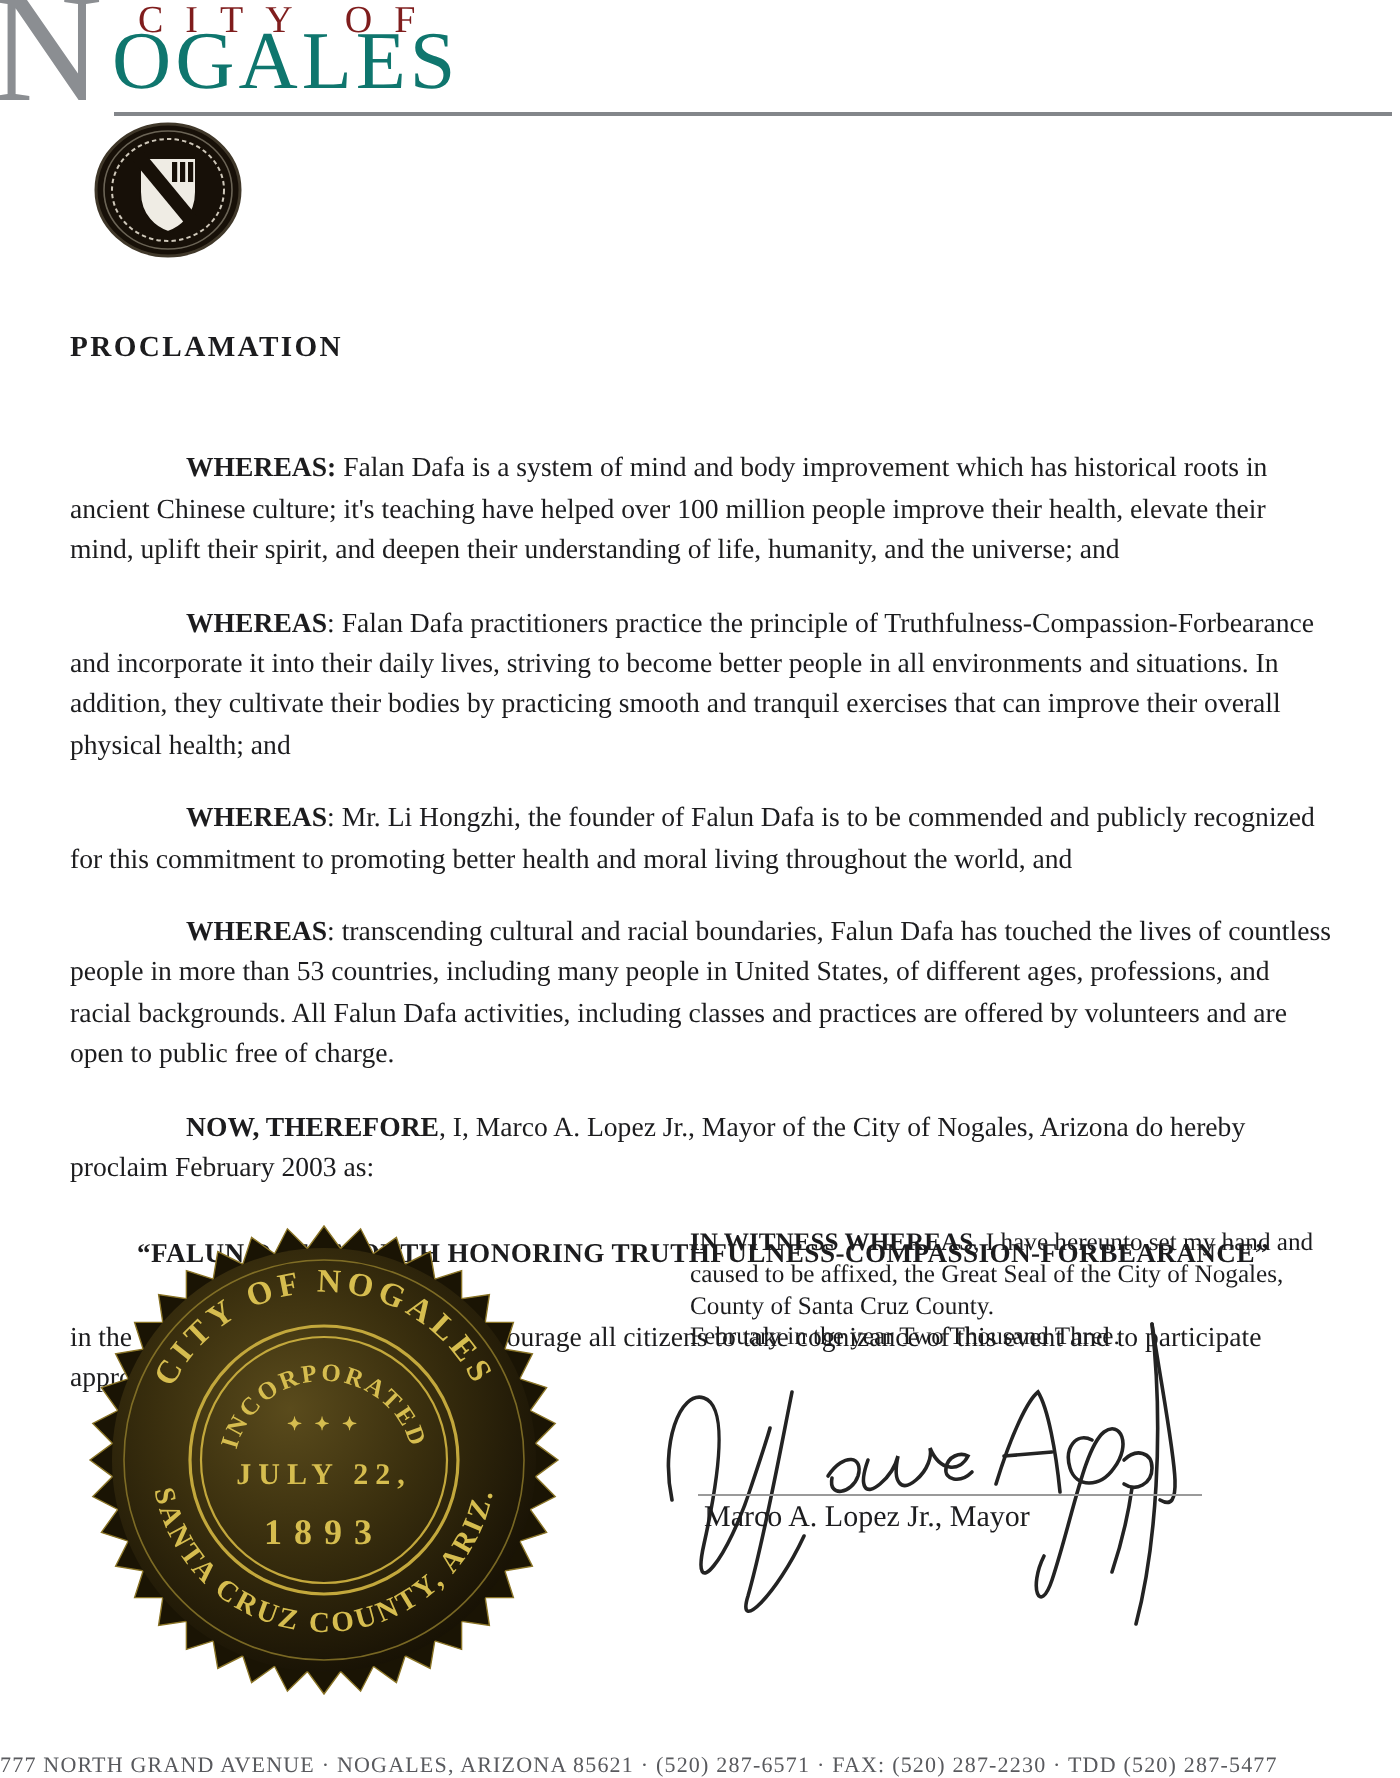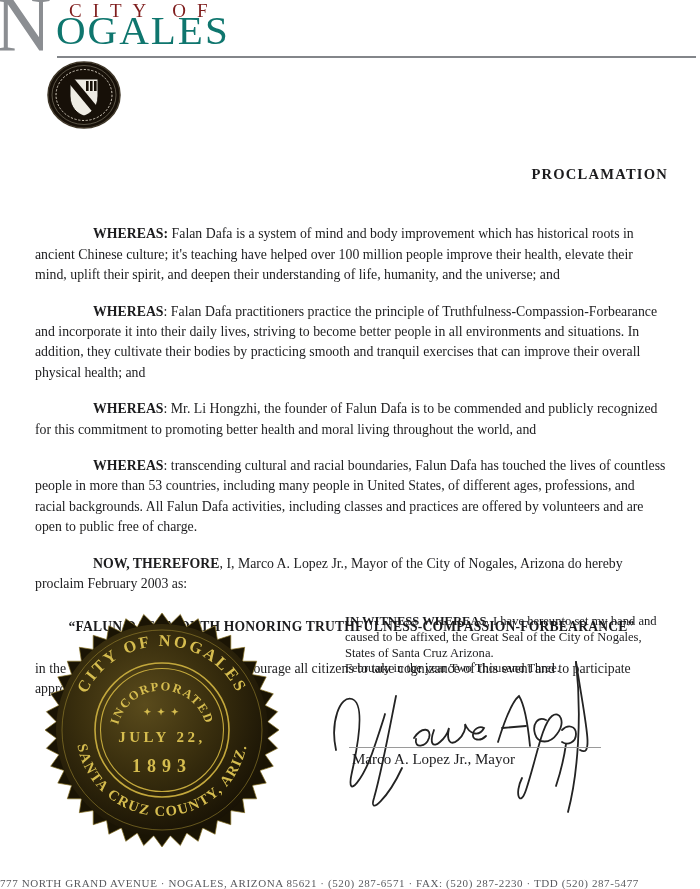--- a/index.html
+++ b/index.html
@@ -25,21 +25,21 @@
     position:absolute; left:57px; right:4px; top:56px; height:2px; background:#83868a;
   }
   .emblem { position:absolute; left:46px; top:60px; }
 
   
   .content {
     position:absolute; left:35px; width:633px; top:158px;
     font-size:13.8px; line-height:20.4px;
   }
   .content h1 {
-    text-align:right; font-size:14.6px; letter-spacing:1.2px;
+    text-align:left; font-size:14.6px; letter-spacing:1.2px;
     font-weight:bold; margin:6px 0 40px 0;
   }
   .content p { margin:16px 0 14px 0; text-indent:58px; }
   .content p.center-title {
     text-align:center; text-indent:0; font-weight:bold;
     font-size:13.6px; letter-spacing:0.2px; margin:22px 0 22px 0;
   }
   .content p.closing { text-indent:0; margin-top:6px; }
 
   
@@ -101,21 +101,21 @@
     <p><b>NOW, THEREFORE</b><span>, I, Marco A. Lopez Jr., Mayor of the City of Nogales, Arizona do hereby proclaim February 2003 as:</span></p>
 
     <p class="center-title">“FALUN DAFA MONTH HONORING TRUTHFULNESS-COMPASSION-FORBEARANCE”</p>
 
     <p class="closing">in the City of Nogales, Arizona and encourage all citizens to take cognizance of this event and to participate appropriately in its observance.</p>
   </div>
 
   <div class="witness">
     <div><b>IN WITNESS WHEREAS</b><span>, I have hereunto set my hand and</span></div>
     <div>caused to be affixed, the Great Seal of the City of Nogales,</div>
-    <div>States of Santa Cruz Arizona.</div>
+    <div>County of Santa Cruz County.</div>
     <div>February in the year Two Thousand Three.</div>
   </div>
 
   <svg class="gold-seal" width="236" height="236" viewBox="0 0 236 236">
     <defs>
       <radialGradient id="sealBg" cx="42%" cy="38%" r="70%">
         <stop offset="0%" stop-color="#5a4b1c"></stop>
         <stop offset="45%" stop-color="#3a2f0e"></stop>
         <stop offset="100%" stop-color="#120d03"></stop>
       </radialGradient>

